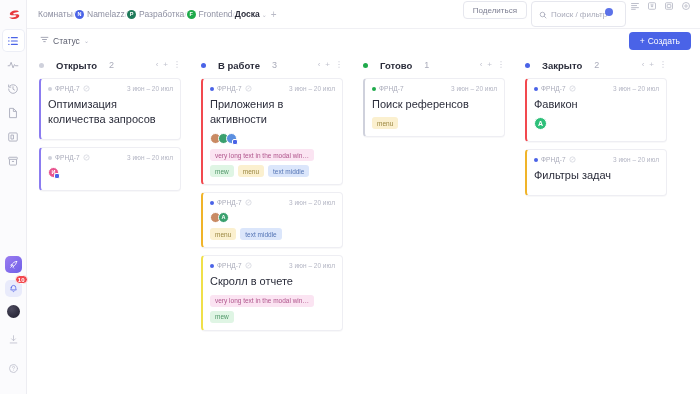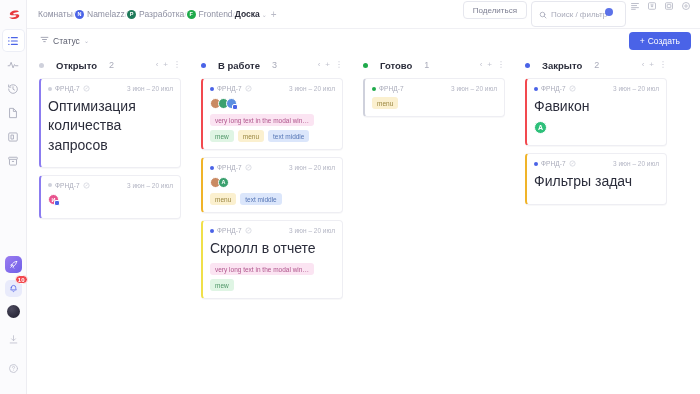--- a/index.html
+++ b/index.html
@@ -158,21 +158,21 @@
     box-shadow: 0 1px 1px rgba(40,40,70,.03);
     cursor: pointer;
   }
   .card-top { display: flex; align-items: center; margin-bottom: 5px; }
   .card-key { display: flex; align-items: center; gap: 3px; }
   .key-dot { width: 4px; height: 4px; border-radius: 50%; }
   .key-text { font-size: 6.5px; color: #a9abba; letter-spacing: .1px; }
   .key-ico { color: #c8cad6; display: flex; }
   .card-date { margin-left: auto; font-size: 6.5px; color: #b4b6c4; white-space: nowrap; }
   .card-title {
-    font-size: 14px; color: #2b2d3b; line-height: 1.38;
+    font-size: 11px; color: #2b2d3b; line-height: 1.38;
     margin-bottom: 5px;
   }
   .avatars { display: flex; align-items: center; margin-bottom: 5px; height: 12px; }
   .av {
     width: 11px; height: 11px; border-radius: 50%;
     border: 1.2px solid #fff; margin-right: -3px;
     display: flex; align-items: center; justify-content: center;
     font-size: 5.5px; color: #fff; font-weight: 700;
     position: relative;
   }
@@ -438,20 +438,21 @@
                   <span class="key-text">ФРНД-7</span>
                   <span class="key-ico">
                     <svg width="7" height="7" viewBox="0 0 16 16" fill="none" stroke="currentColor" stroke-width="1.4">
                       <circle cx="8" cy="8" r="6"></circle>
                       <path d="M5.4 9.6 10.6 6"></path>
                     </svg>
                   </span>
                 </span>
                 <span class="card-date">3 июн – 20 июл</span>
               </div>
+              <div class="card-title">Приложения в активности</div>
               <div class="avatars">
                 <span class="av" style="background: rgb(201, 138, 99);"></span>
                 <span class="av" style="background: rgb(58, 160, 110);"></span>
                 <span class="av" style="background: rgb(91, 143, 224);">
                   <span class="av-badge"></span>
                 </span>
               </div>
               <div class="tags">
                 <span class="tag" style="background: rgb(251, 228, 242); color: rgb(176, 85, 140);">very long text in the modal wind…</span>
                 <span class="tag" style="background: rgb(223, 245, 228); color: rgb(77, 149, 102);">mew</span>
@@ -517,20 +518,21 @@
           </div>
           <div class="cards">
             <div class="card" style="border-left-color: rgb(207, 209, 220);">
               <div class="card-top">
                 <span class="card-key">
                   <span class="key-dot" style="background:#1faa4b"></span>
                   <span class="key-text">ФРНД-7</span>
                 </span>
                 <span class="card-date">3 июн – 20 июл</span>
               </div>
+              <div class="card-title">Поиск референсов</div>
               <div class="tags">
                 <span class="tag" style="background: rgb(251, 240, 207); color: rgb(154, 134, 64);">menu</span>
               </div>
             </div>
           </div>
         </div>
         <div class="column">
           <div class="col-head">
             <span class="col-dot" style="background:#4a63e7"></span>
             <span class="col-title">Закрыто</span>

